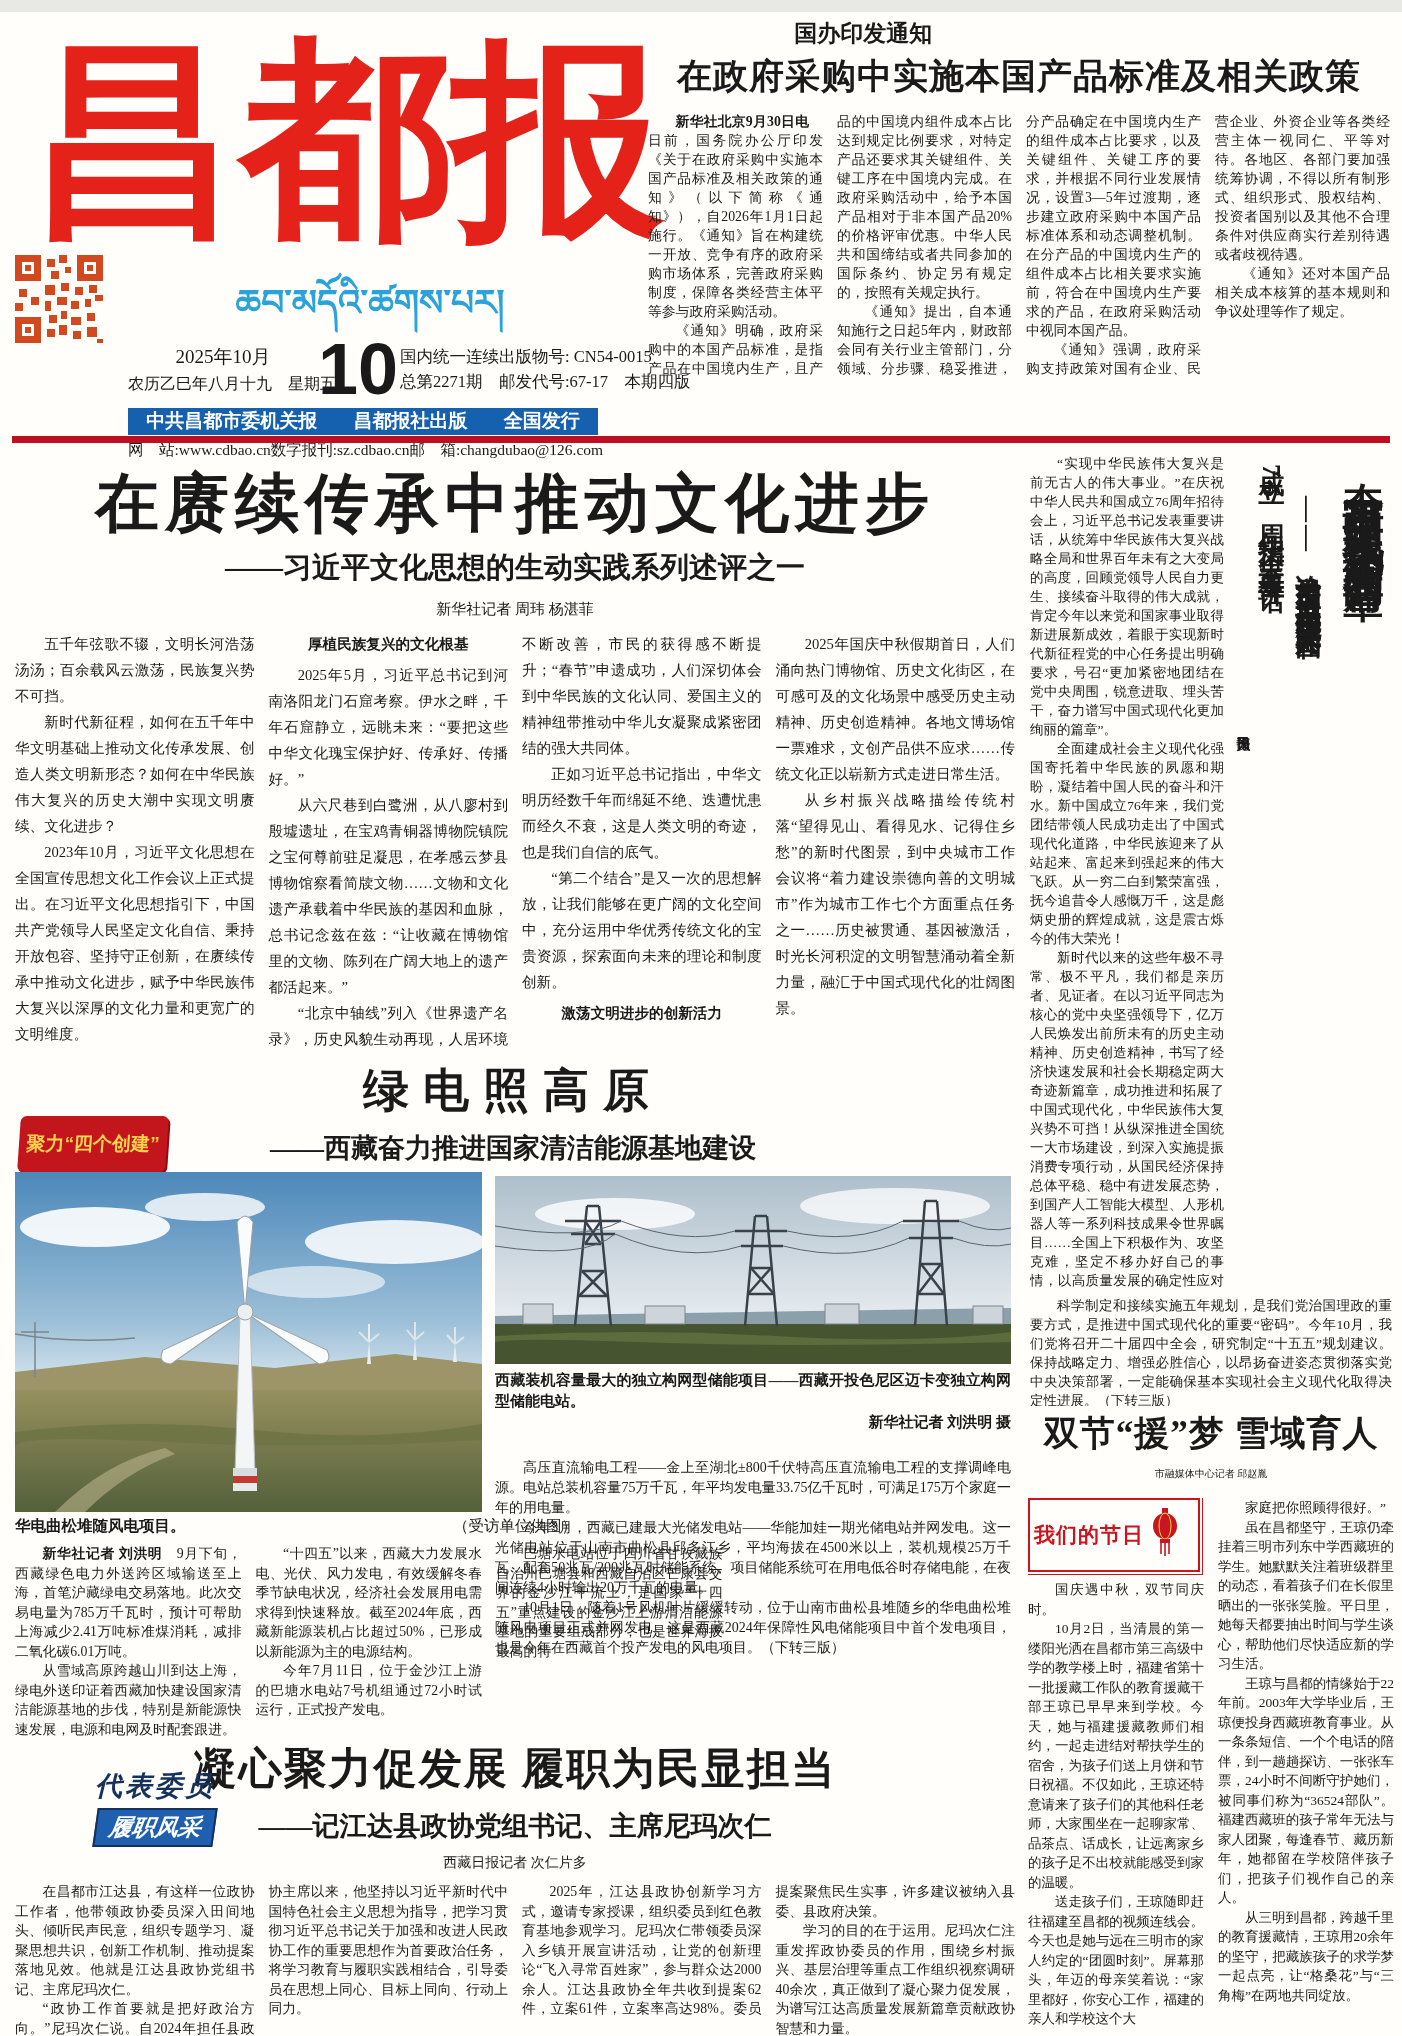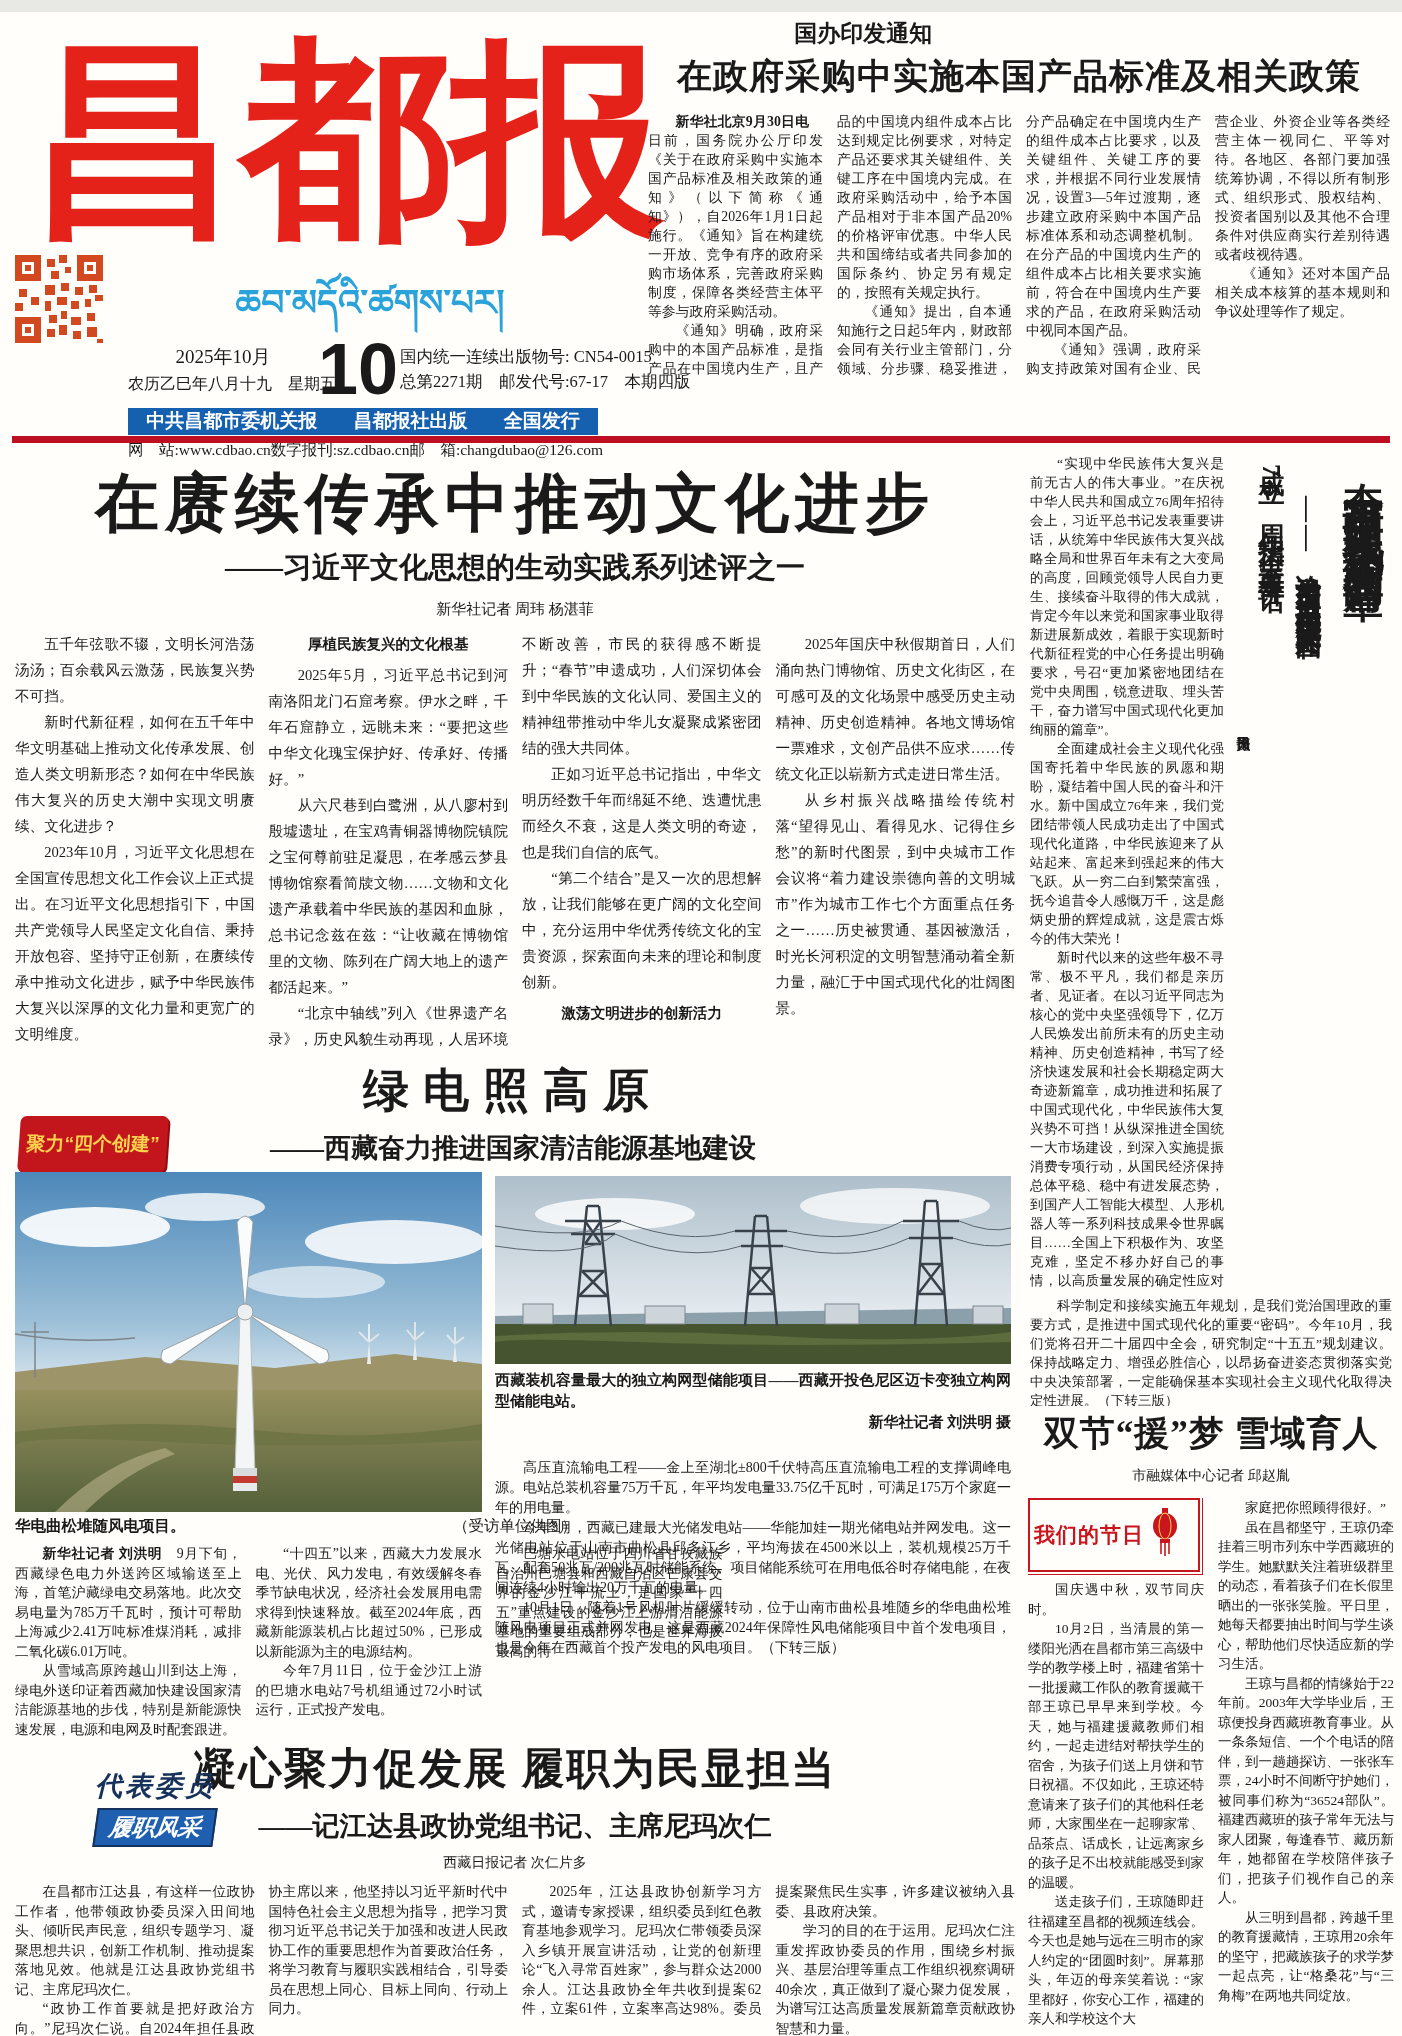--- a/index.html
+++ b/index.html
@@ -83,21 +83,21 @@
              font-size:13.8px;line-height:19.5px;}
   .grn-cap2{position:absolute;left:480px;top:310px;width:516px;font-size:15px;font-weight:bold;
             text-align:justify;line-height:21px;}
   .grn-cap2 .credit{display:block;text-align:right;}
   .grn-textB{position:absolute;left:480px;top:398px;width:516px;height:282px;overflow:hidden;
              font-size:14px;line-height:20px;}
 
   
   .fes{left:1028px;top:1398px;width:366px;height:638px;}
   .fes-head{width:100%;text-align:center;font-size:35px;font-weight:900;letter-spacing:1px;}
-  .fes-byline{width:100%;text-align:center;font-size:14px;margin-top:10px;}
+  .fes-byline{width:100%;text-align:center;font-size:10px;margin-top:10px;}
   .fes-col{position:absolute;top:88px;width:176px;height:550px;overflow:hidden;
            font-size:13.5px;line-height:19.5px;}
   .fes-box{width:172px;height:74px;border:2px solid #c9151e;outline:1px solid #c9151e;outline-offset:2px;
            margin-bottom:8px;display:flex;align-items:center;gap:6px;padding:0 4px;box-sizing:border-box;}
   .fes-box-label{color:#c9151e;font-weight:bold;font-size:21px;letter-spacing:1px;
                  font-family:"Liberation Sans","DejaVu Sans",sans-serif;}
 
   
   .npc{left:15px;top:1728px;width:1000px;height:308px;}
   .npc-head{width:100%;text-align:center;font-size:43px;font-weight:900;letter-spacing:2px;}

